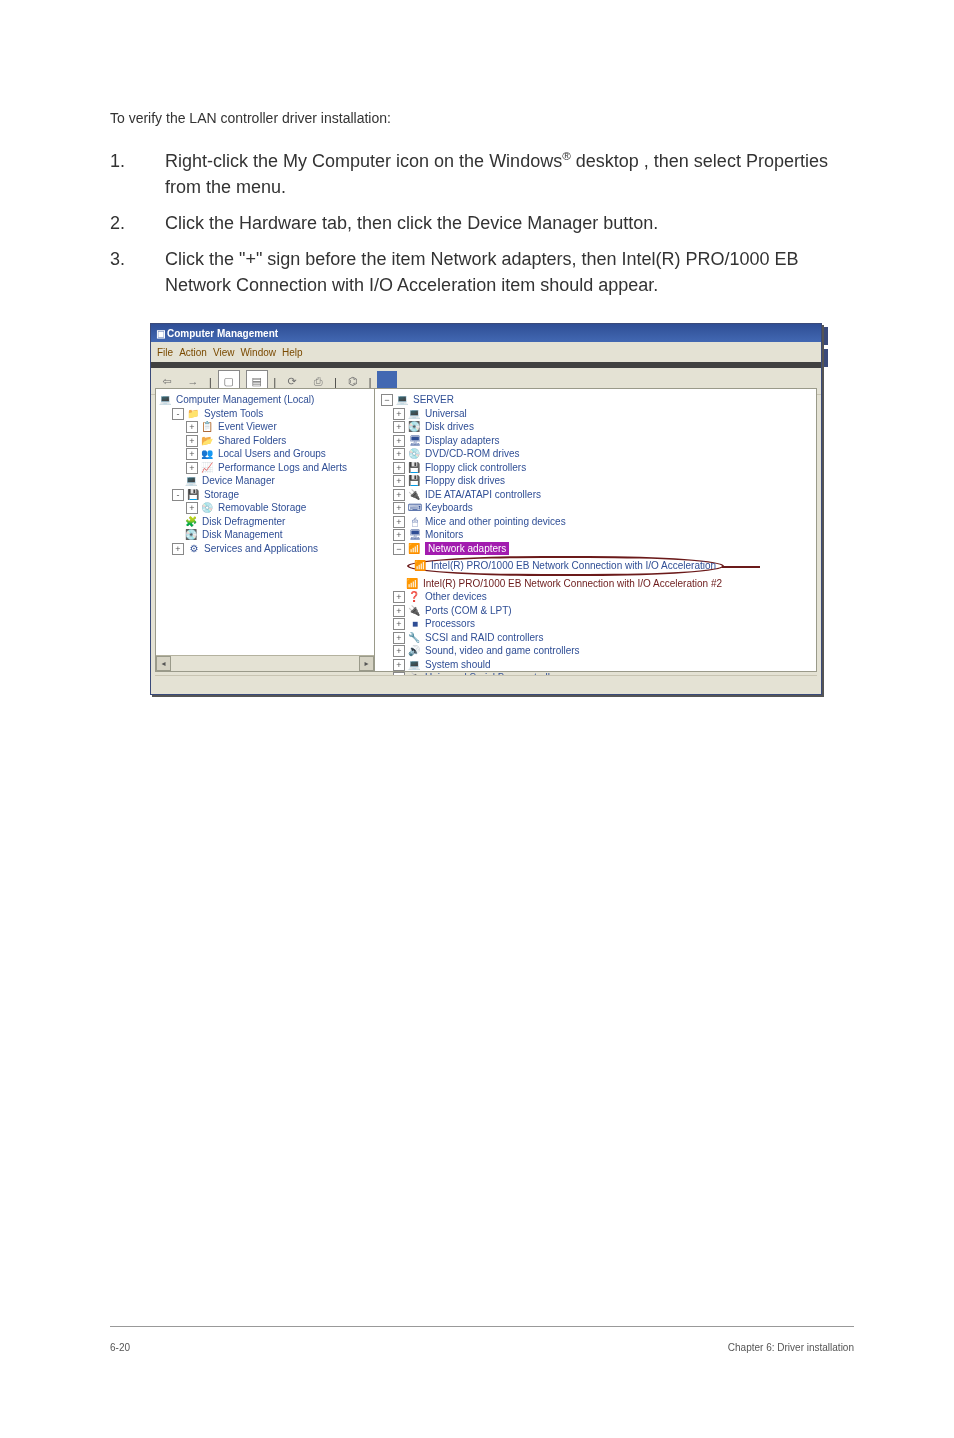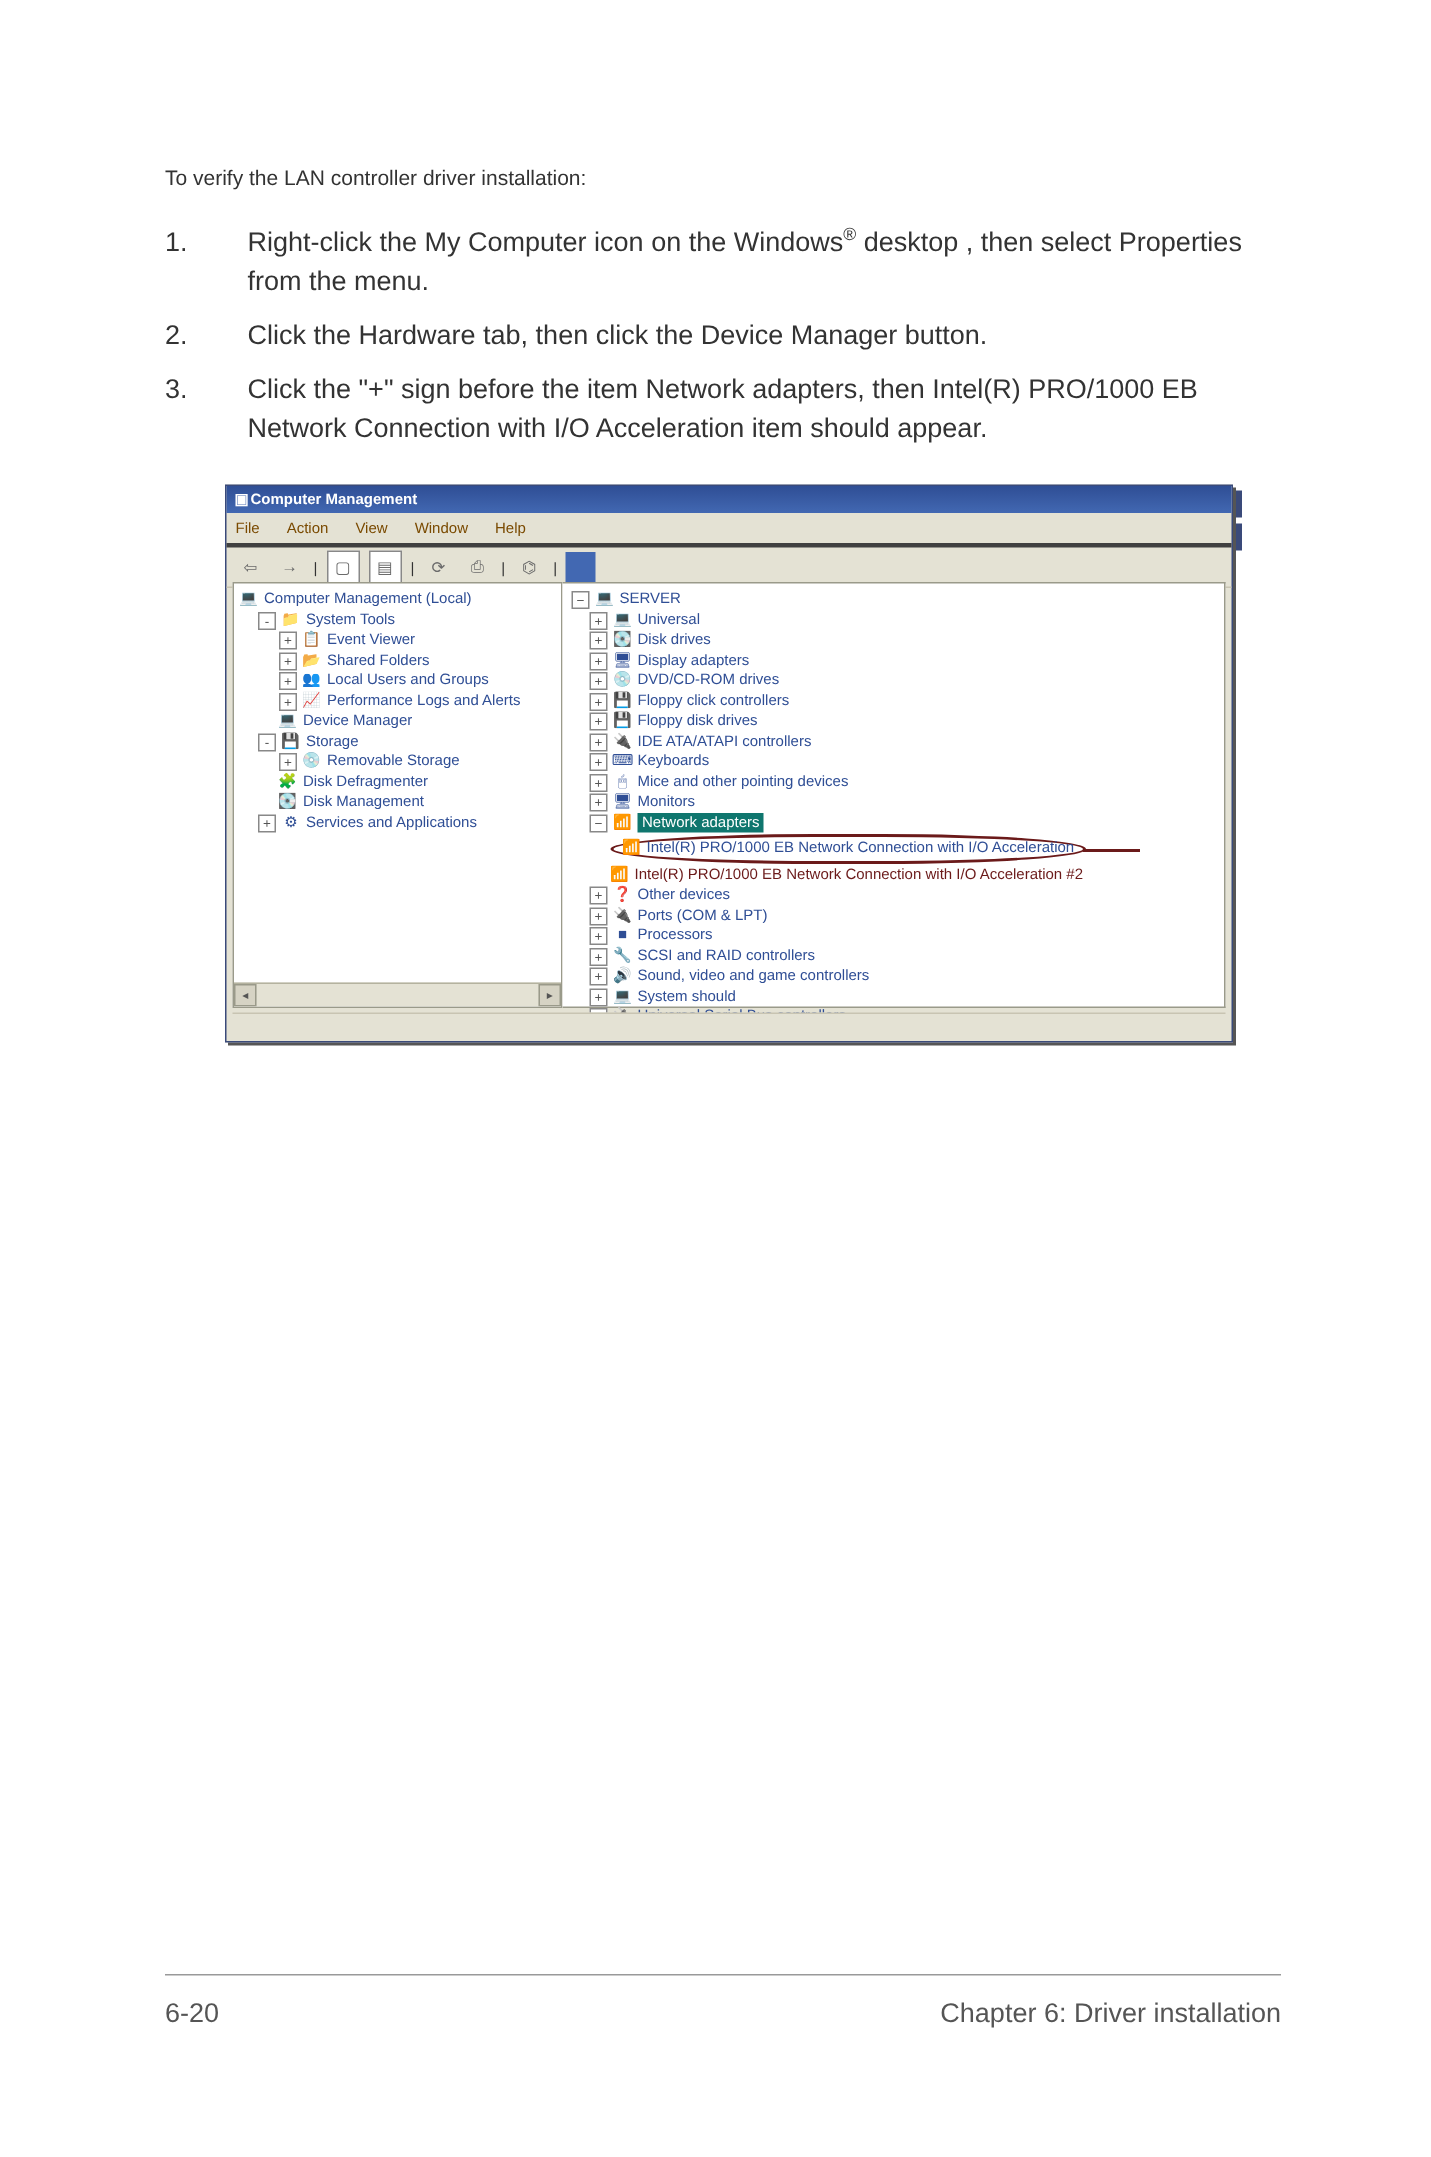--- a/index.html
+++ b/index.html
@@ -77,24 +77,24 @@
     align-items: center;
     padding: 0 4px;
     font-size: 10px;
     font-weight: bold;
   }
   .menubar {
     height: 20px;
     padding: 0 6px;
     display: flex;
     align-items: center;
-    gap: 18px;
+    gap: 6px;
     color: #7a4a00;
     font-size: 10px;
-    border-bottom: 3px solid #404040;
+    border-bottom: 6px solid #404040;
   }
   .toolbar {
     height: 26px;
     padding: 0 6px;
     display: flex;
     align-items: center;
     gap: 6px;
     border-bottom: 1px solid #c8c4b2;
   }
   .tb-btn {
@@ -199,21 +199,21 @@
     color: #2f4e95;
     line-height: 1.35;
     white-space: nowrap;
   }
   .right-tree .row {
     display: flex;
     align-items: center;
     gap: 4px;
   }
   .sel {
-    background: #0f766e;
+    background: #a21caf;
     color: #fff;
     padding: 0 3px;
   }
   .hl-block {
     margin: 1px 0;
   }
   .hl-content {
     position: relative;
     border: 2px solid #6b1a1a;
     border-radius: 50% / 60%;
@@ -232,21 +232,21 @@
   }
 
   
   .footer {
     position: absolute;
     bottom: 85px;
     left: 110px;
     right: 100px;
     border-top: 1px solid #999;
     padding-top: 15px;
-    font-size: 18px;
+    font-size: 10px;
     color: #555;
     display: flex;
     justify-content: space-between;
   }
 </style>
 </head>
 <body>
 
 <div class="page">
   <div class="intro">To verify the LAN controller driver installation:</div>

